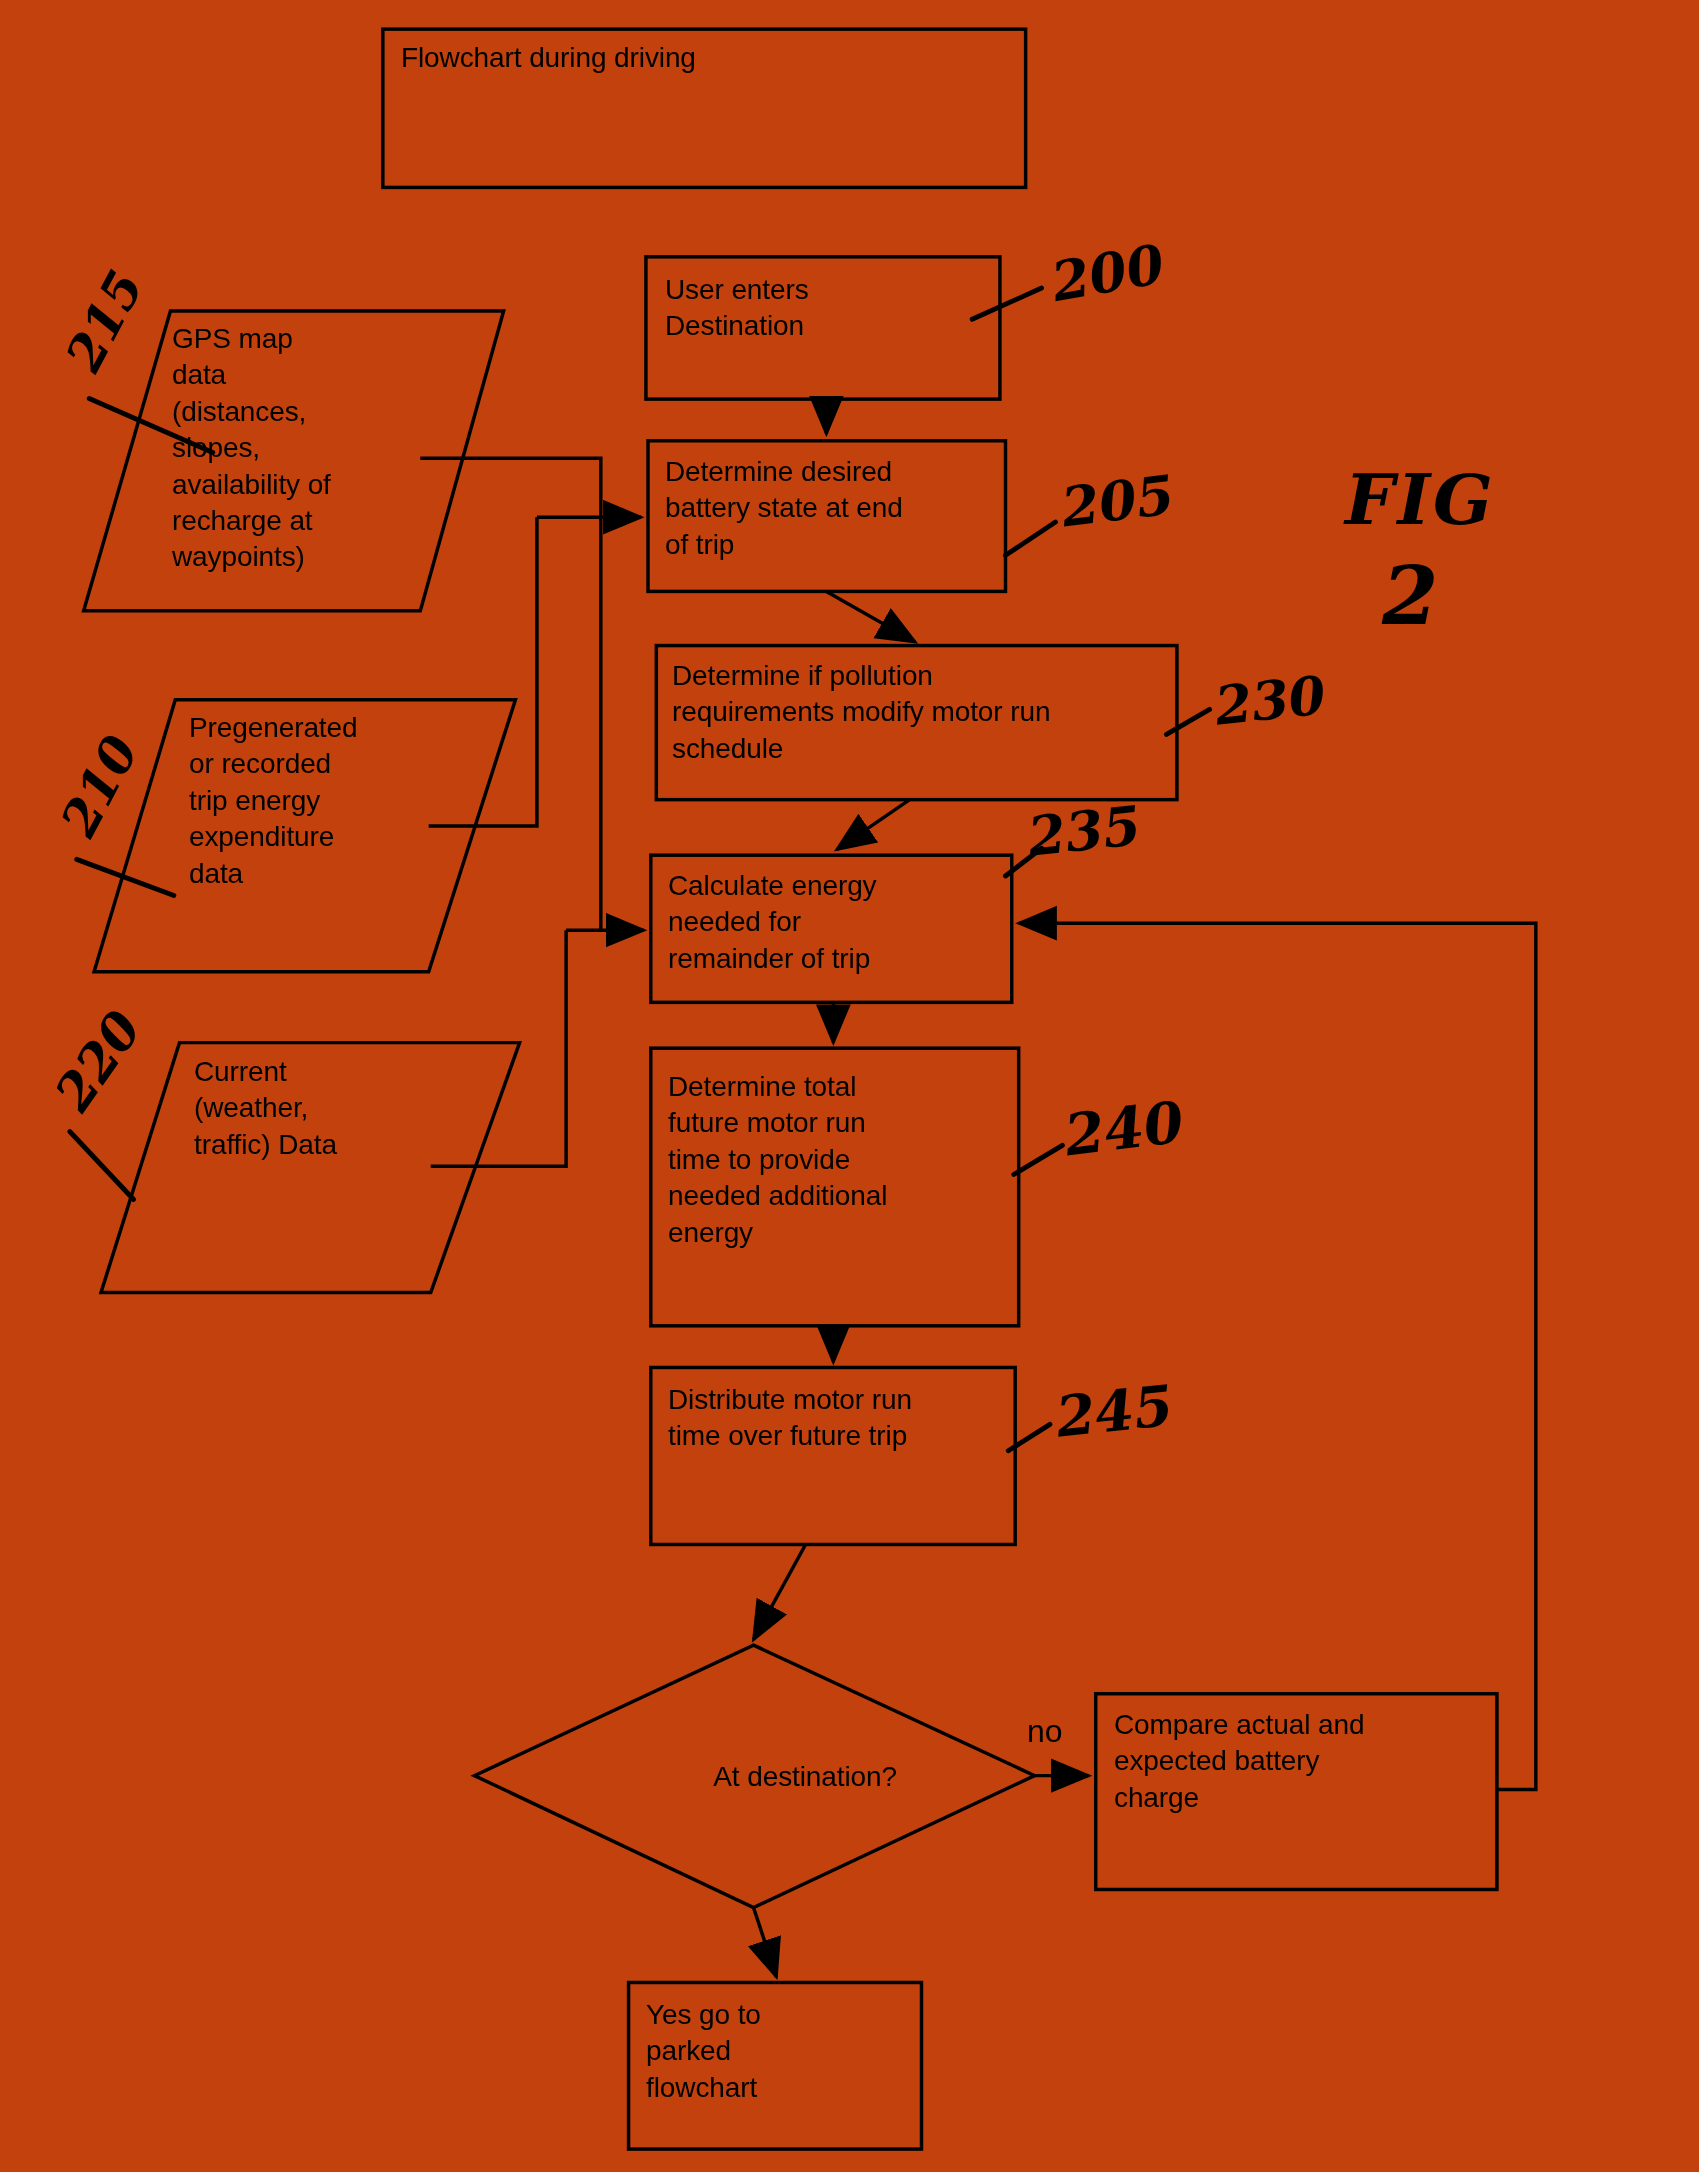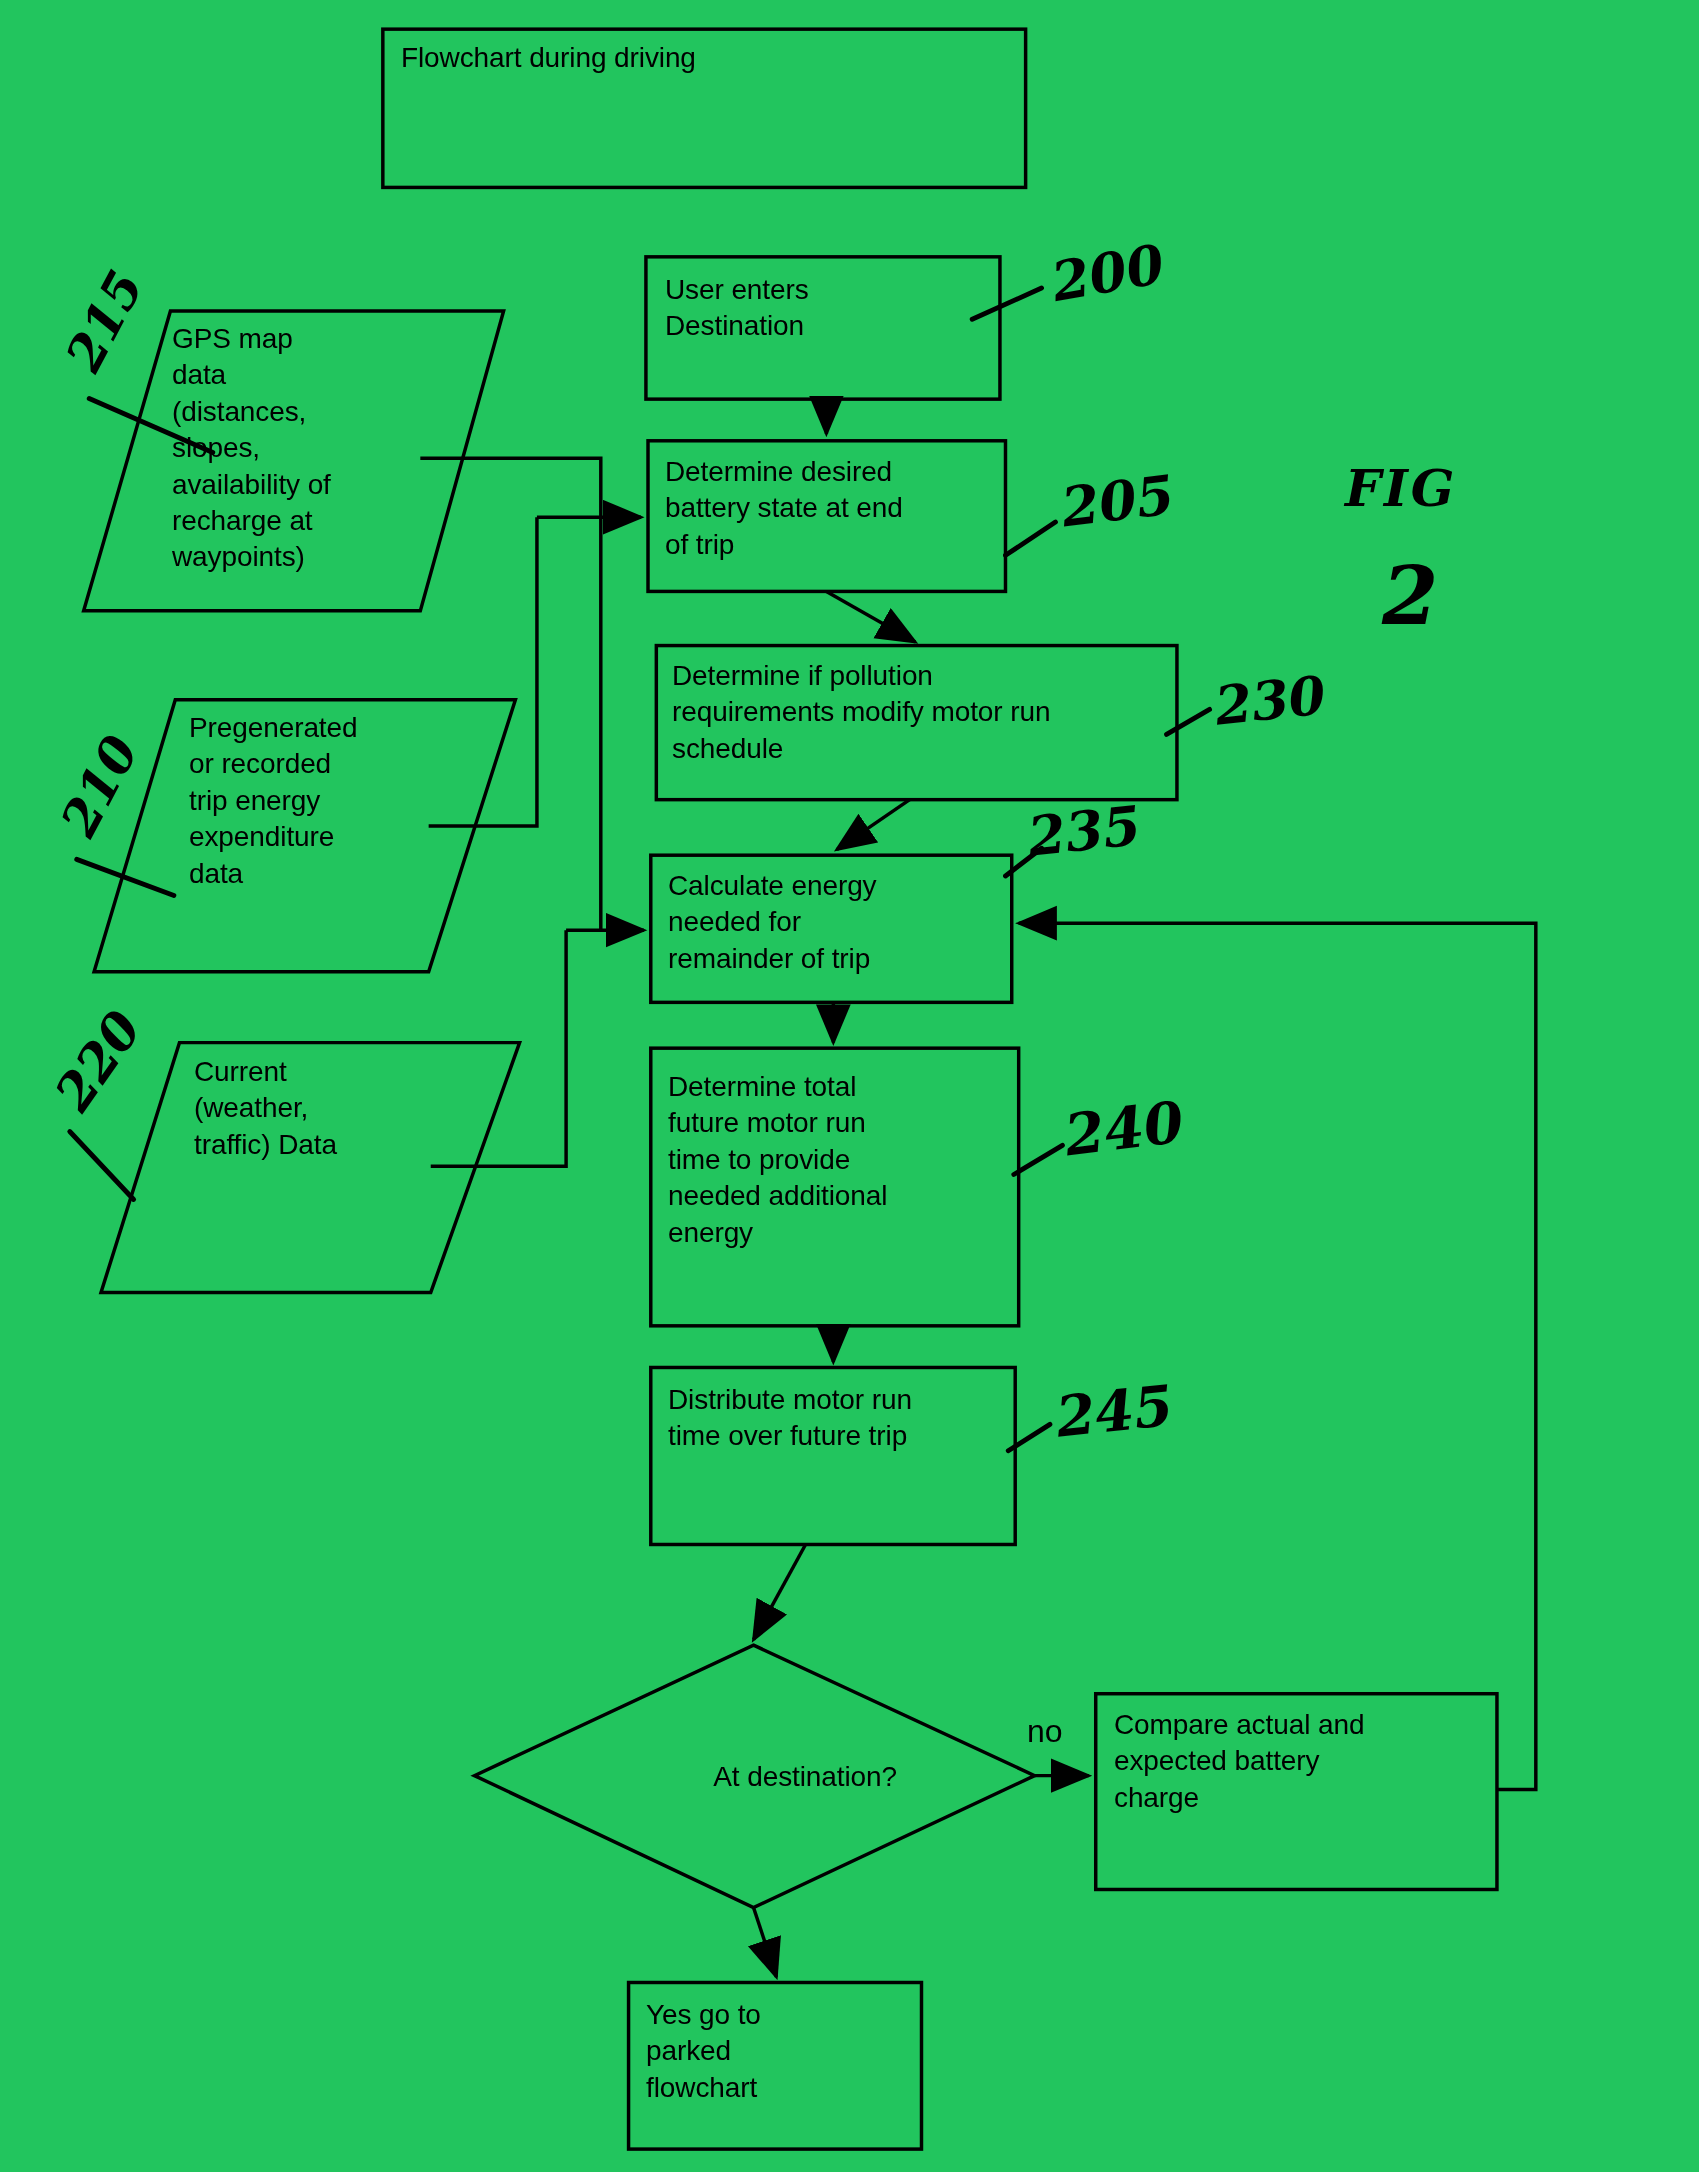--- a/index.html
+++ b/index.html
@@ -4,21 +4,21 @@
 <style>
   html, body {
     margin: 0;
     padding: 0;
     background: #ffffff;
   }
   #page {
     position: relative;
     width: 1700px;
     height: 2172px;
-    background: #22c55e;
+    background: #c2410c;
     font-family: "Liberation Sans", sans-serif;
     overflow: hidden;
   }
   svg.layer {
     position: absolute;
     left: 0;
     top: 0;
     width: 1700px;
     height: 2172px;
   }
@@ -203,18 +203,18 @@
   <div class="hand" style="left:1061px; top:1102px; font-size:57px; transform:rotate(-7deg);">240</div>
 
   <div class="hand" style="left:1053px; top:1384px; font-size:56px; transform:rotate(-6deg);">245</div>
 
   <div class="hand" style="left:54px; top:353px; font-size:50px; transform:rotate(-62deg);">215</div>
 
   <div class="hand" style="left:49px; top:818px; font-size:50px; transform:rotate(-62deg);">210</div>
 
   <div class="hand" style="left:43px; top:1087px; font-size:51px; transform:rotate(-55deg);">220</div>
 
-  <div class="hand" style="left:1345px; top:458px; font-size:51px; letter-spacing:2.8px;">FIG</div>
+  <div class="hand" style="left:1345px; top:458px; font-size:70px; letter-spacing:2.8px;">FIG</div>
 
   <div class="hand" style="left:1382px; top:548px; font-size:81px;">2</div>
 
 </div>
 
 
 </body></html>

